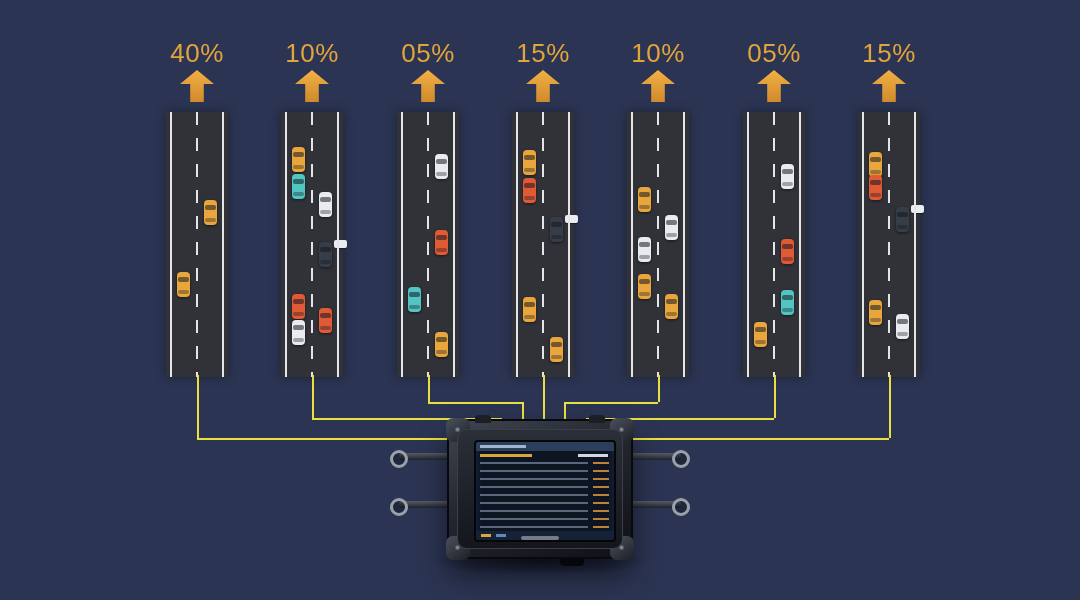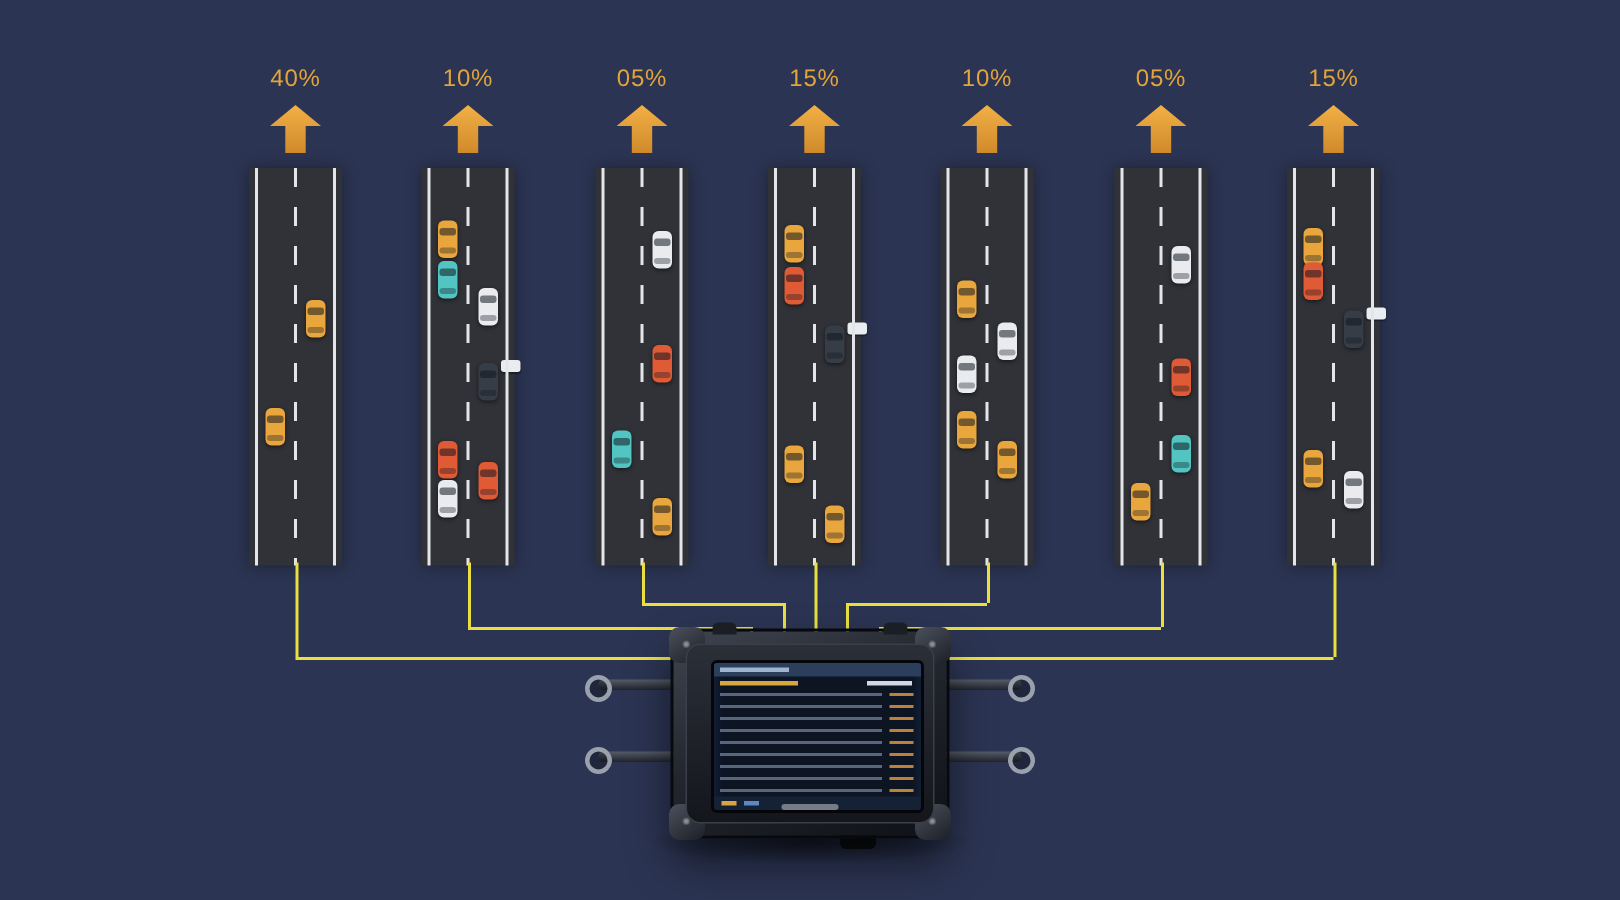--- a/index.html
+++ b/index.html
@@ -16,21 +16,21 @@
     background:radial-gradient(circle closest-side at 50% 100%,
       rgba(58,70,95,.95) 0 34%,
       rgba(76,90,116,.9) 34% 63%,
       rgba(100,114,140,.8) 63% 99%,
       rgba(100,114,140,0) 100%);
   }
 
   
   .lane{position:absolute;top:42px;width:62px;text-align:center;z-index:2;}
   .lane-percent{
-    font-size:16px;line-height:22px;height:22px;color:var(--label,#e2a43c);
+    font-size:26px;line-height:22px;height:22px;color:var(--label,#e2a43c);
     letter-spacing:.5px;
   }
   .lane-arrow{
     width:34px;height:32px;margin:6px auto 10px;
     background:linear-gradient(180deg,#f2b045,#d08a2b);
     clip-path:polygon(50% 0,100% 44%,70% 44%,70% 100%,30% 100%,30% 44%,0 44%);
   }
   .road{
     position:relative;width:62px;height:265px;background:#313238;
     box-shadow:0 0 10px rgba(0,0,0,.35);

